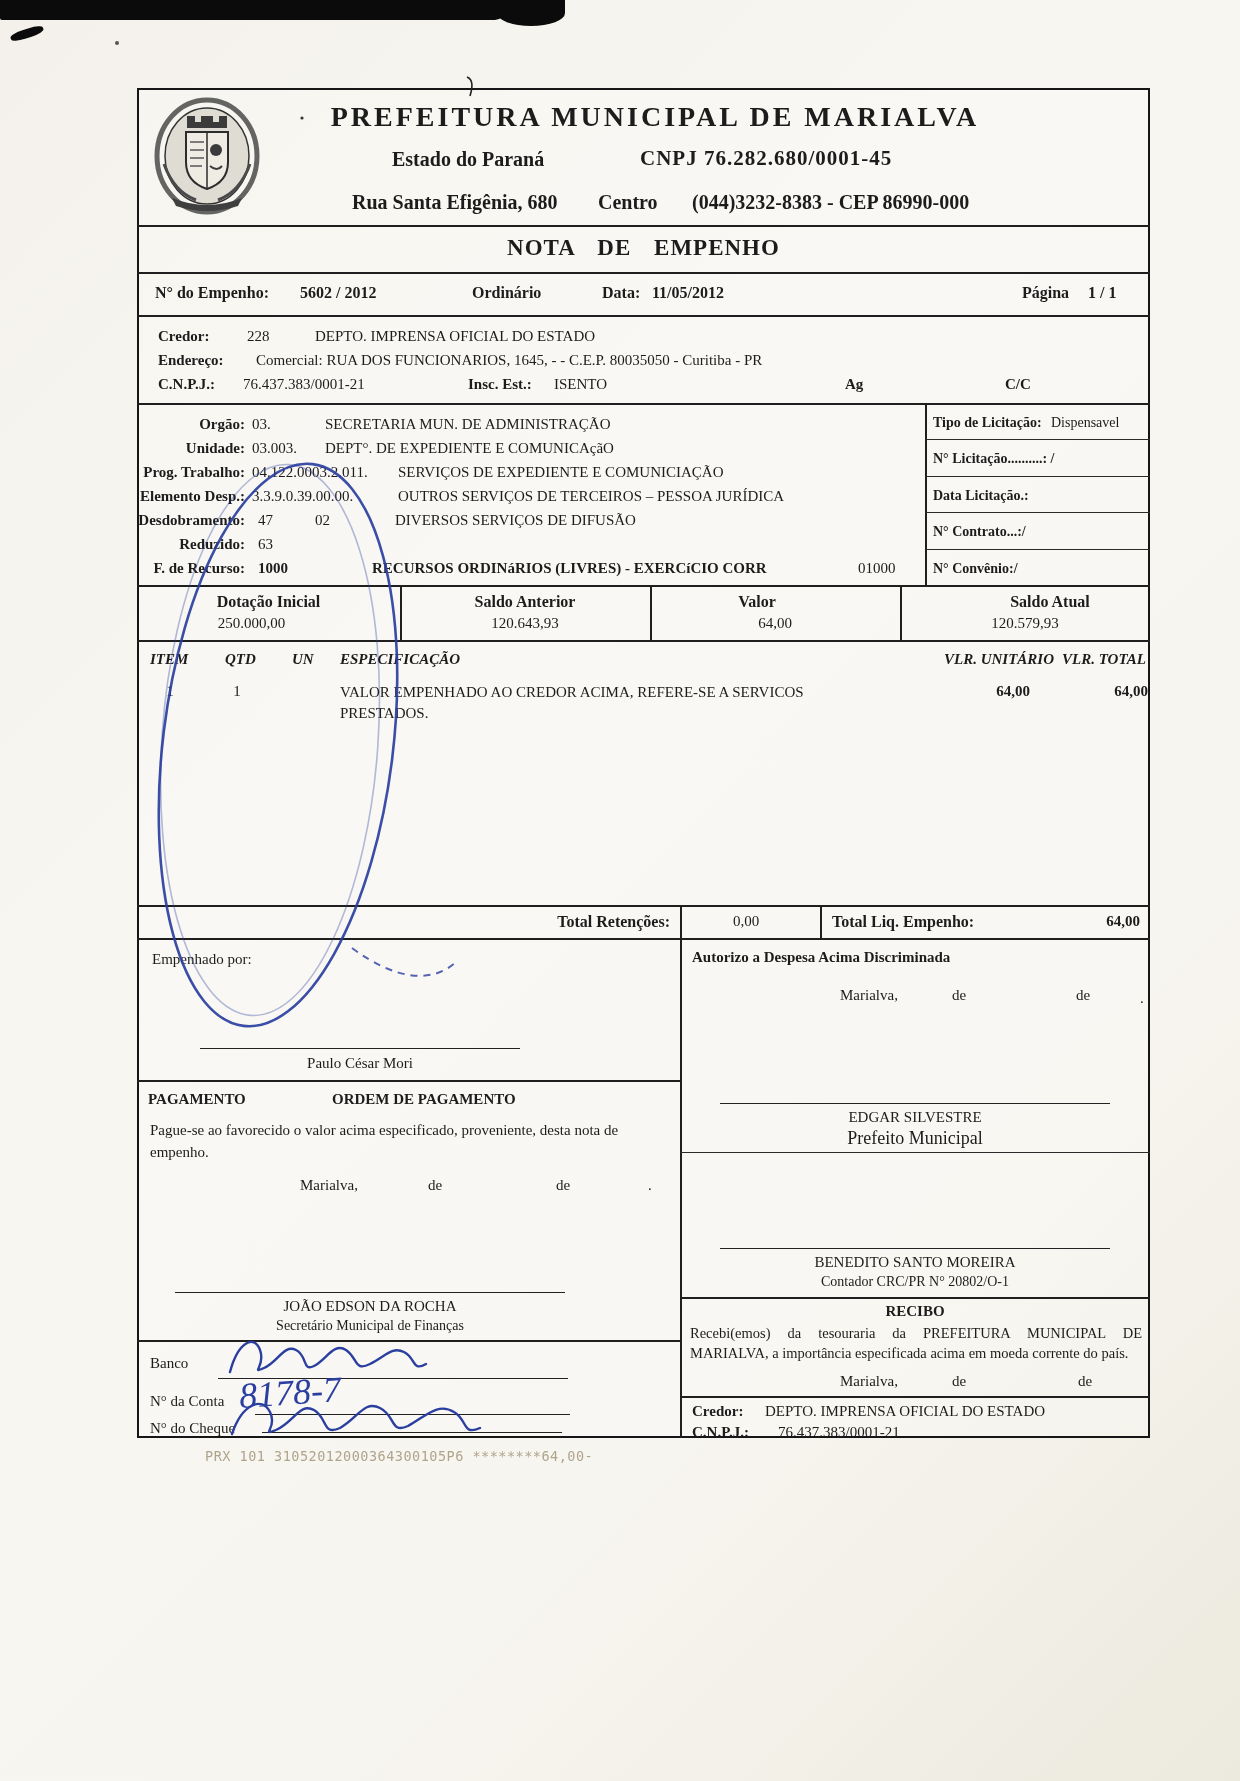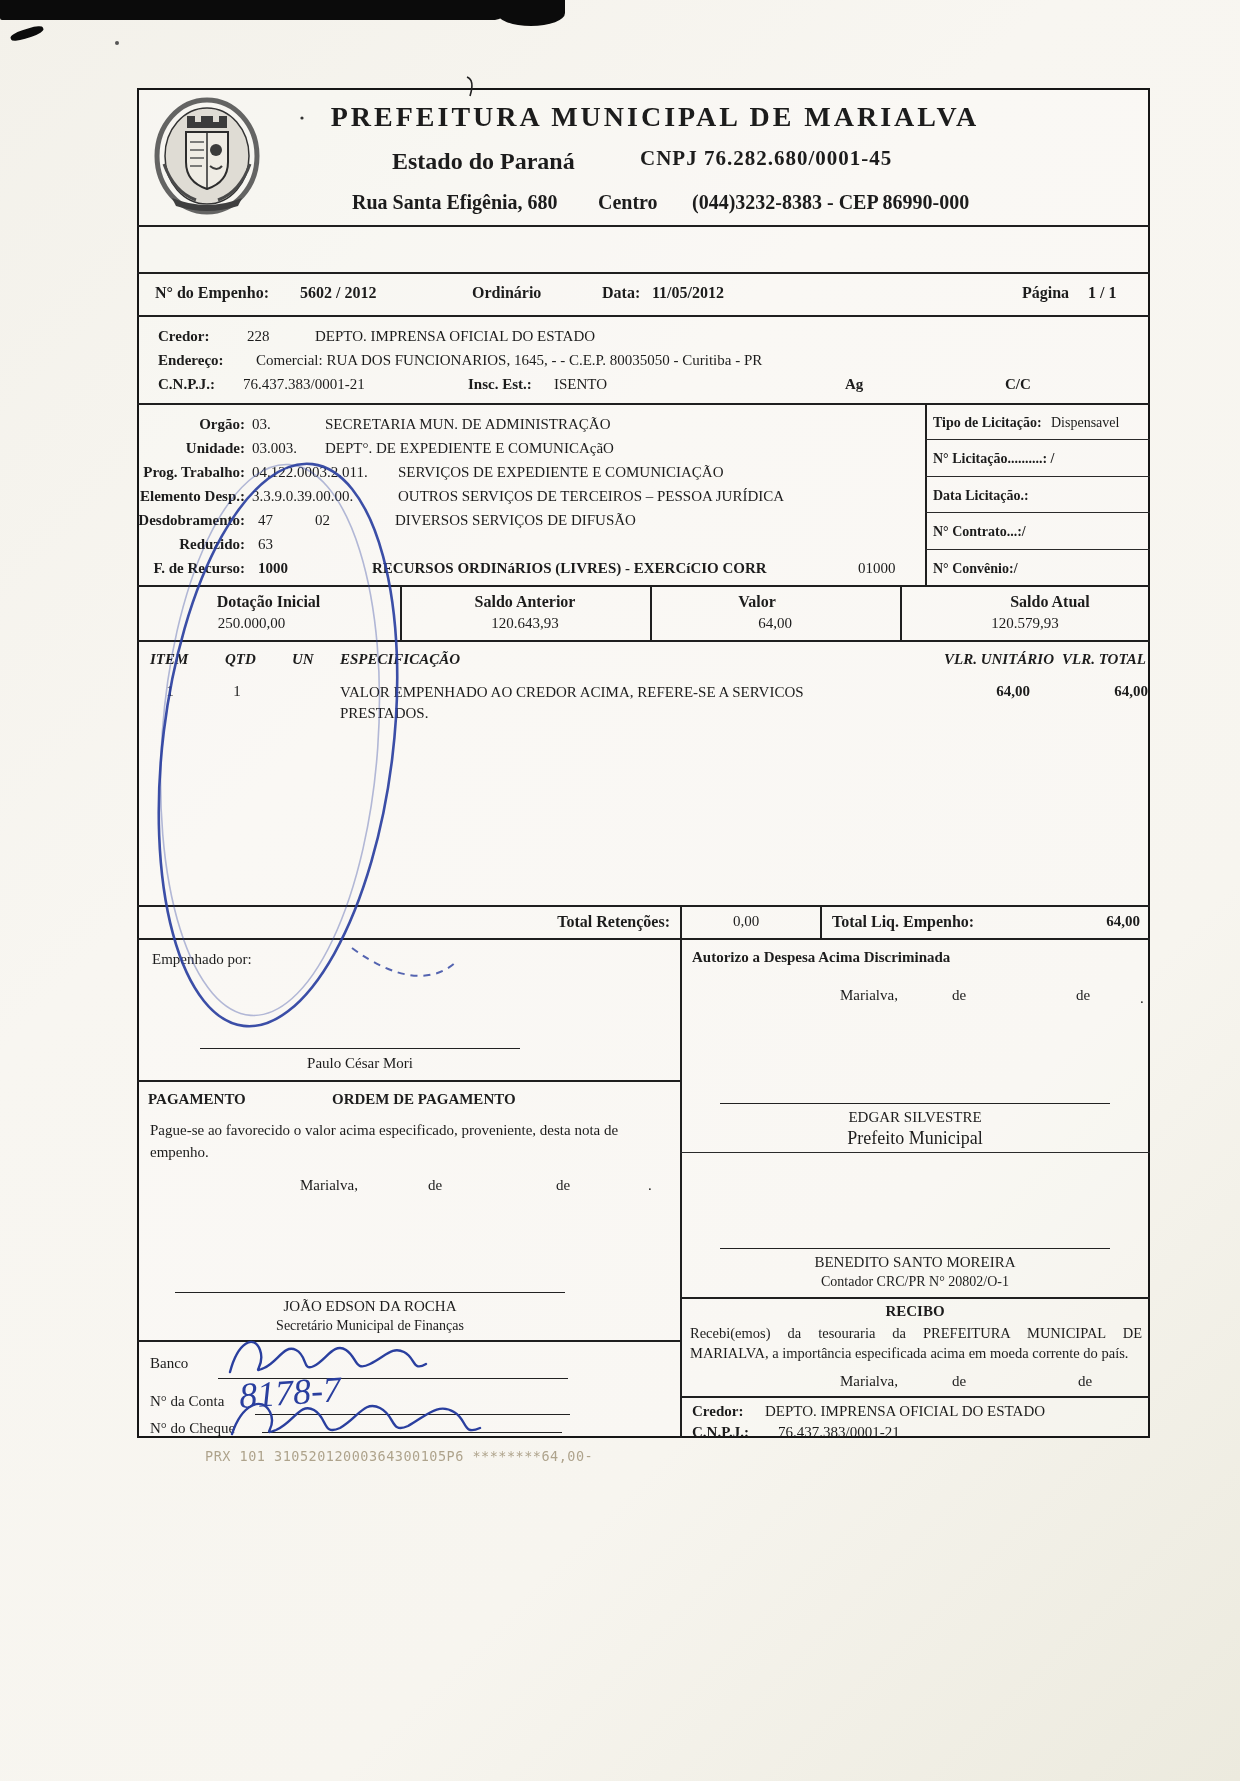--- a/index.html
+++ b/index.html
@@ -46,27 +46,28 @@
       <line x1="57" y1="38" x2="57" y2="94" stroke="#2c2c2c" stroke-width="1.5"></line>
       <path d="M40 48 h14 M40 56 h14 M40 64 h14 M40 72 h12" stroke="#555" stroke-width="1.5"></path>
       <circle cx="66" cy="56" r="6" fill="#3b3b3b"></circle>
       <path d="M60 72 q7 6 12 0" stroke="#3b3b3b" stroke-width="2" fill="none"></path>
       <path d="M14 70 q10 28 32 36 M100 70 q-10 28 -32 36" stroke="#4a4a4a" stroke-width="3" fill="none"></path>
       <path d="M22 104 q35 14 70 0 l-4 8 q-31 10 -62 0 z" fill="#3f3f3f"></path>
     </svg>
   </div>
 
   <div class="t b u ctr" style="left:260px;top:100px;width:790px;font-size:28px;letter-spacing:3px">PREFEITURA MUNICIPAL DE MARIALVA</div>
-  <div class="t b u" style="left:392px;top:147px;font-size:24px">Estado do Paraná</div>
+  <div class="t b u" style="left:392px;top:147px;font-size:20px">Estado do Paraná</div>
   <div class="t b u" style="left:640px;top:146px;font-size:21px;letter-spacing:1px">CNPJ 76.282.680/0001-45</div>
   <div class="t b u" style="left:352px;top:190px;font-size:20px">Rua Santa Efigênia, 680</div>
   <div class="t b u" style="left:598px;top:190px;font-size:20px">Centro</div>
   <div class="t b u" style="left:692px;top:190px;font-size:20px">(044)3232-8383  -  CEP 86990-000</div>
   <div class="hl" style="left:137px;top:225px;width:1013px"></div>
 
+  <div class="t b ctr" style="left:137px;top:234px;width:1013px;font-size:23px;word-spacing:16px;letter-spacing:1px">NOTA DE EMPENHO</div>
   <div class="hl" style="left:137px;top:272px;width:1013px"></div>
 
   <div class="t b" style="left:155px;top:283px;font-size:16px">N° do Empenho:</div>
   <div class="t b" style="left:300px;top:283px;font-size:16px">5602 / 2012</div>
   <div class="t b" style="left:472px;top:283px;font-size:16px">Ordinário</div>
   <div class="t b" style="left:602px;top:283px;font-size:16px">Data:</div>
   <div class="t b" style="left:652px;top:283px;font-size:16px">11/05/2012</div>
   <div class="t b" style="left:1022px;top:283px;font-size:16px">Página</div>
   <div class="t b" style="left:1088px;top:283px;font-size:16px">1 / 1</div>
   <div class="hl" style="left:137px;top:315px;width:1013px"></div>

